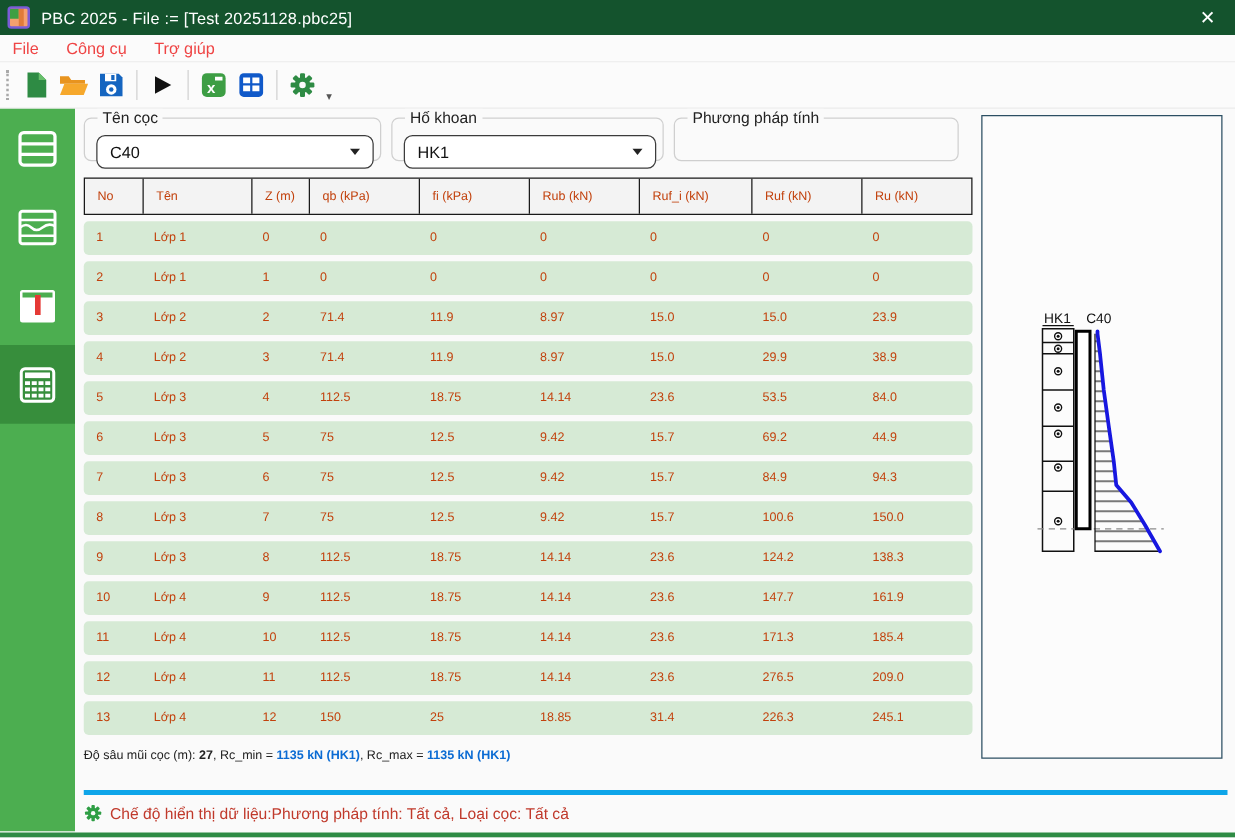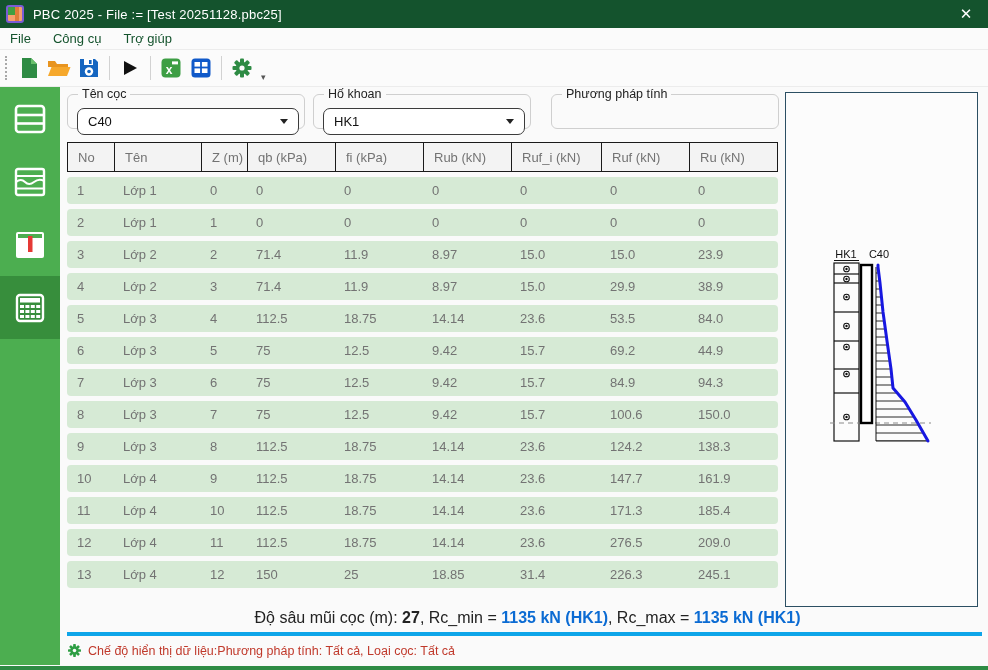--- a/index.html
+++ b/index.html
@@ -14,56 +14,56 @@
   .app-icon{width:18px;height:18px;border:2px solid #7b5cd6;border-radius:3px;
     background:
       linear-gradient(#e07b39,#e07b39) 7px 0 / 4px 100% no-repeat,
       linear-gradient(#3f9f42,#3f9f42) 0 0 / 7px 8px no-repeat,
       #f5a06e;}
   .title-text{color:#ffffff;font-size:13px;margin-left:9px;letter-spacing:.2px;}
   .close-btn{margin-left:auto;width:44px;height:28px;color:#fff;font-size:15px;
     display:flex;align-items:center;justify-content:center;cursor:default;}
   
   .menubar{height:22px;background:#fbfbfb;display:flex;align-items:center;padding-left:8px;
-    border-bottom:1px solid #ececec;font-size:13px;color:#14532d;}
+    border-bottom:1px solid #ececec;font-size:13px;color:#ef4444;}
   .menu-item{padding:0 11px;height:100%;display:flex;align-items:center;}
   .menu-item:first-child{padding-left:2px;}
   
   .toolbar{height:37px;background:#fbfbfb;display:flex;align-items:center;border-bottom:1px solid #ececec;}
   .grip{width:3px;height:24px;border-left:2px dotted #a9a9a9;margin:0 6px 0 5px;}
   .tb-btn{width:28px;height:28px;display:flex;align-items:center;justify-content:center;margin:0 1px;}
   .tb-sep{width:1px;height:24px;background:#d2d2d2;margin:0 5px;}
   .overflow-btn{font-size:9px;color:#555;margin-left:4px;align-self:flex-end;margin-bottom:4px;line-height:1;}
   
   .body-area{display:flex;height:578px;}
   .sidebar{width:60px;background:#4cae50;display:flex;flex-direction:column;align-items:center;flex-shrink:0;}
   .side-item{width:60px;height:63px;display:flex;align-items:center;justify-content:center;}
   .side-item.selected{background:#378e3c;}
   .main{flex:1;position:relative;display:flex;flex-direction:column;padding-left:7px;}
   
   .filters{display:flex;gap:8px;margin-top:7px;}
   .groupbox{position:relative;border:1px solid #cfcfcf;border-radius:6px;height:35px;padding:13px 5px 0 9px;}
-  .gb-1{width:238px;} .gb-2{width:218px;} .gb-3{width:228px;margin-left:12px;}
+  .gb-1{width:238px;} .gb-2{width:218px;} .gb-3{width:228px;}
   .gb-label{position:absolute;top:-8px;left:10px;background:#fafafa;padding:0 4px;font-size:12.5px;color:#222;}
   .combo{height:27px;border:1.6px solid #3c3c3c;border-radius:7px;display:flex;align-items:center;
     padding:0 10px;font-size:13px;color:#111;background:#fff;}
   .combo .arrow{margin-left:auto;width:0;height:0;border-left:4.5px solid transparent;
     border-right:4.5px solid transparent;border-top:5.5px solid #222;}
   
-  .tbl{width:711px;margin-top:13px;font-size:13px;color:#737373;}
+  .tbl{width:711px;margin-top:13px;font-size:10px;color:#c2410c;}
   .tbl-head{display:grid;grid-template-columns:46px 87px 46px 88px 88px 88px 90px 88px 90px;
     border:1.5px solid #1a1a1a;background:#f3f3f3;height:30px;}
   .th{display:flex;align-items:center;padding-left:10px;border-left:1.5px solid #1a1a1a;}
   .th:first-child{border-left:none;}
   .tbl-body{margin-top:5px;}
   .tr{display:grid;grid-template-columns:46px 87px 46px 88px 88px 88px 90px 88px 90px;
     background:#d6ead5;border-radius:4px;height:27px;margin-bottom:5px;}
   .td{display:flex;align-items:center;padding-left:10px;}
   
-  .summary{margin-top:16px;font-size:16px;color:#222;text-align:center;}
+  .summary{margin-top:6px;font-size:10px;color:#222;}
   .summary .b{font-weight:bold;}
   .summary .blue{font-weight:bold;color:#0b6bd3;}
   .status-row{margin-top:auto;margin-bottom:7px;display:flex;align-items:center;
     font-size:12.5px;color:#c0392b;border-top:4px solid #0ea5e9;padding-top:7px;width:915px;}
   .status-row .txt{margin-left:6px;}
   
   .chart-panel{position:absolute;top:5px;right:10px;width:193px;height:515px;
     background:#fcfcfc;border:1px solid #2c4f63;}
 </style>
 </head>

